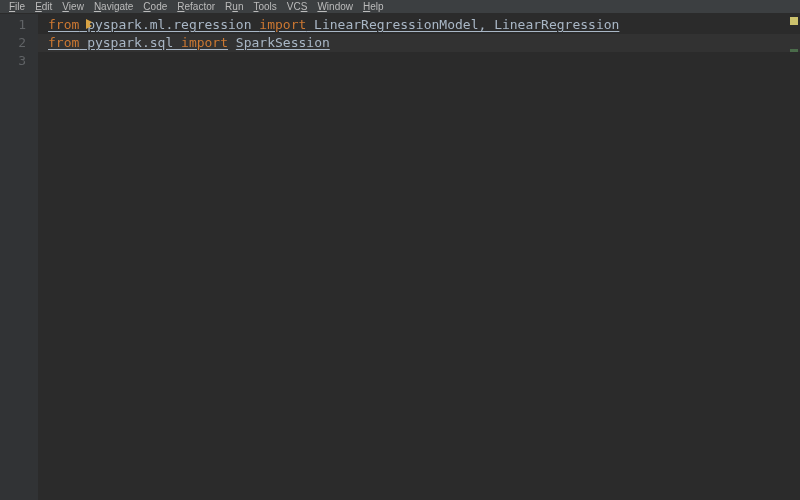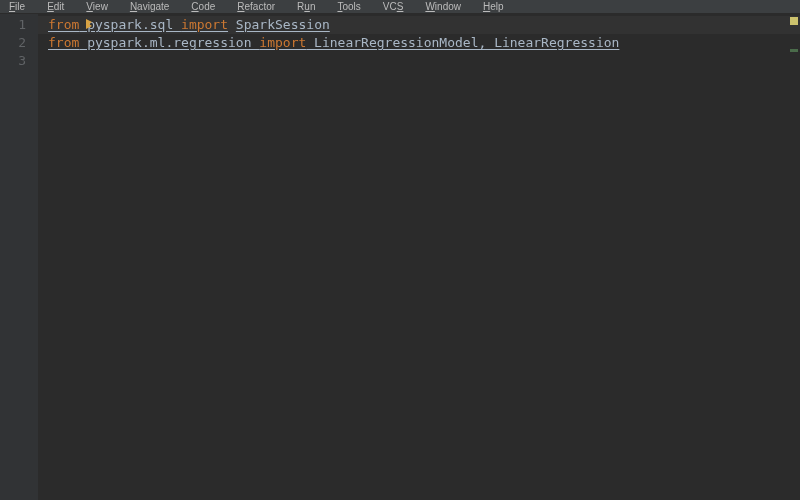--- a/index.html
+++ b/index.html
@@ -12,21 +12,21 @@
       color: #bbbbbb;
     }
     .menubar {
       display: flex;
       align-items: center;
       height: 14px;
       background: #3c3f41;
       border-bottom: 1px solid #2b2b2b;
       padding: 0 4px;
       font-size: 10px;
-      gap: 12px;
+      gap: 0;
       text-align: center;
     }
     .menubar-item {
       padding: 0 5px;
       color: #bbbbbb;
       cursor: default;
       line-height: 14px;
     }
     .menubar-item .ul { text-decoration: underline; }
     .editor-area {
@@ -117,19 +117,19 @@
     <div class="gutter-line">1</div>
     <div class="gutter-line">2</div>
     <div class="gutter-line">3</div>
   </div>
   <div class="code-area">
     <div class="caret-mark">
       <svg width="6" height="10" viewBox="0 0 6 10">
           <path d="M0 0 L6 3 L3 5 L6 7 L0 10 Z" fill="#d9a343"></path>
         </svg>
     </div>
+    <div class="code-line"><span class="kw underlined">from</span><span class="txt underlined"> pyspark.ml.regression </span><span class="kw underlined">import</span><span class="txt underlined"> LinearRegressionModel, LinearRegression</span></div>
     <div class="code-line current"><span class="kw underlined">from</span><span class="txt underlined"> pyspark.sql </span><span class="kw underlined">import</span><span class="txt"> </span><span class="txt underlined" style="color:#a9b7c6">SparkSession</span></div>
-    <div class="code-line"><span class="kw underlined">from</span><span class="txt underlined"> pyspark.ml.regression </span><span class="kw underlined">import</span><span class="txt underlined"> LinearRegressionModel, LinearRegression</span></div>
     <div class="code-line"></div>
     <div class="right-marker"></div>
     <div class="right-marker2"></div>
   </div>
 </div>
 
 </body></html>

